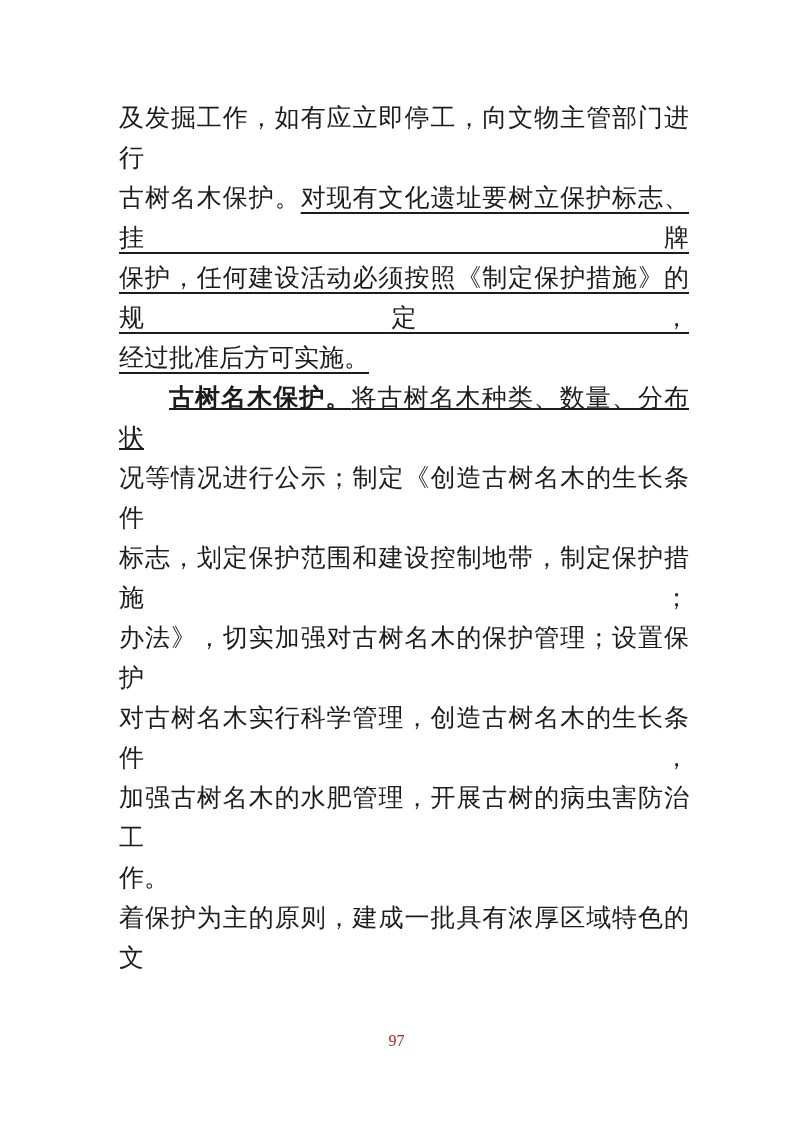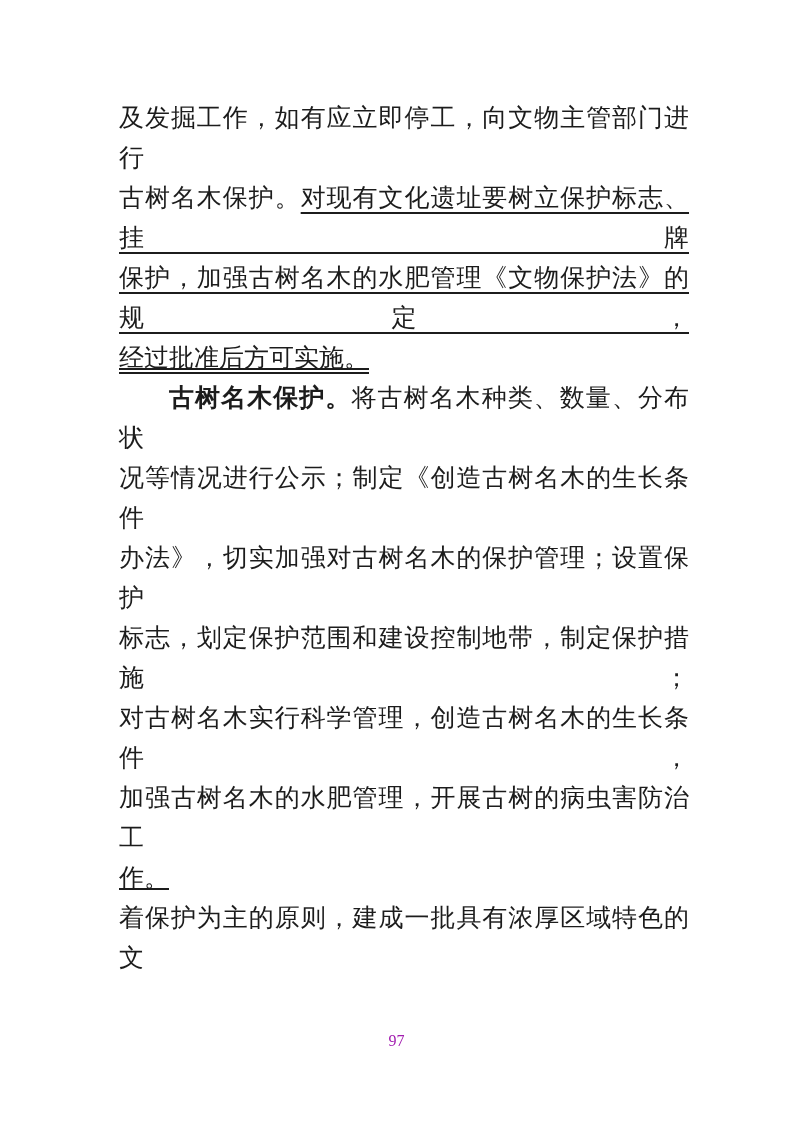--- a/index.html
+++ b/index.html
@@ -29,65 +29,65 @@
   
   .j {
     text-align: justify;
     text-align-last: justify;
     -moz-text-align-last: justify;
   }
   
   .last {
     text-align: left;
     text-align-last: left;
-    text-decoration: underline;
   }
   
   .ind {
     text-indent: 2em;
+    text-decoration: underline;
   }
   
   .lead {
     font-weight: 700;
   }
   
   .u {
     text-decoration: underline;
     text-decoration-thickness: 1.5px;
     text-underline-offset: 6px;
   }
   .page-num {
     position: absolute;
     top: 1030px;
     left: 0;
     width: 100%;
     text-align: center;
     font-size: 16px;
     line-height: 22px;
-    color: #a21caf;
+    color: #b91c1c;
   }
 </style>
 </head>
 <body>
 
 <div class="page">
   <div class="text-block">
 
     <div class="para">
       <div class="line j">及发掘工作，如有应立即停工，向文物主管部门进行</div>
       <div class="line j"><span>古树名木保护。</span><span class="u">对现有文化遗址要树立保护标志、挂牌</span></div>
-      <div class="line j u">保护，加强古树名木的水肥管理《文物保护法》的规定，</div>
+      <div class="line j u">保护，任何建设活动必须按照《制定保护措施》的规定，</div>
       <div class="line last"><span class="u">经过批准后方可实施。</span></div>
     </div>
 
     <div class="para">
       <div class="line j ind"><span class="lead">古树名木保护。</span><span>将古树名木种类、数量、分布状</span></div>
       <div class="line j">况等情况进行公示；制定《创造古树名木的生长条件</div>
+      <div class="line j">标志，划定保护范围和建设控制地带，制定保护措施；</div>
       <div class="line j">办法》，切实加强对古树名木的保护管理；设置保护</div>
-      <div class="line j">标志，划定保护范围和建设控制地带，制定保护措施；</div>
       <div class="line j">对古树名木实行科学管理，创造古树名木的生长条件，</div>
       <div class="line j">加强古树名木的水肥管理，开展古树的病虫害防治工</div>
       <div class="line last">作。</div>
     </div>
 
     <div class="para">
       <div class="line j">着保护为主的原则，建成一批具有浓厚区域特色的文</div>
 
     </div>
 

